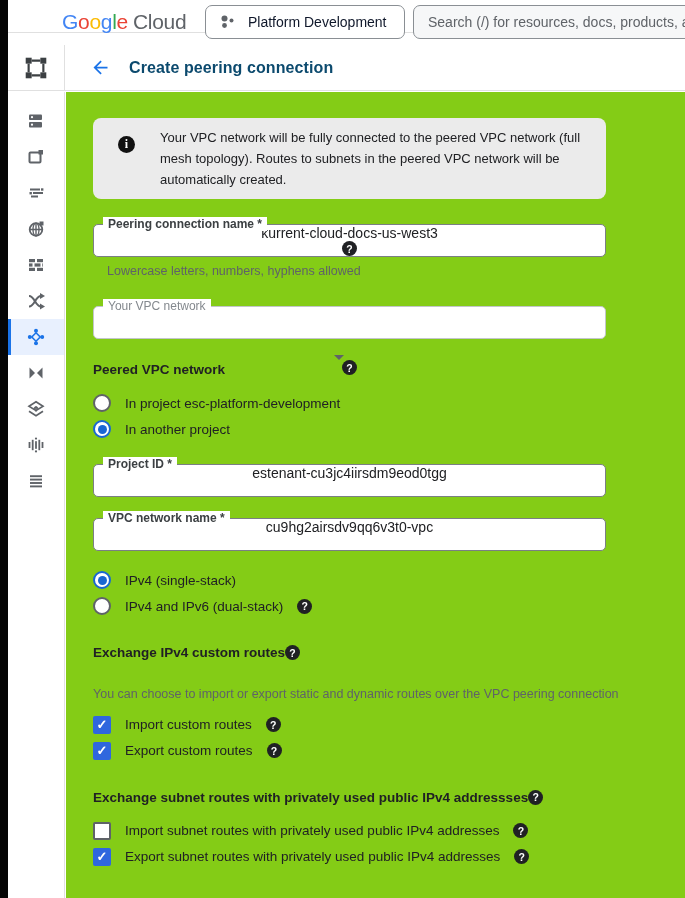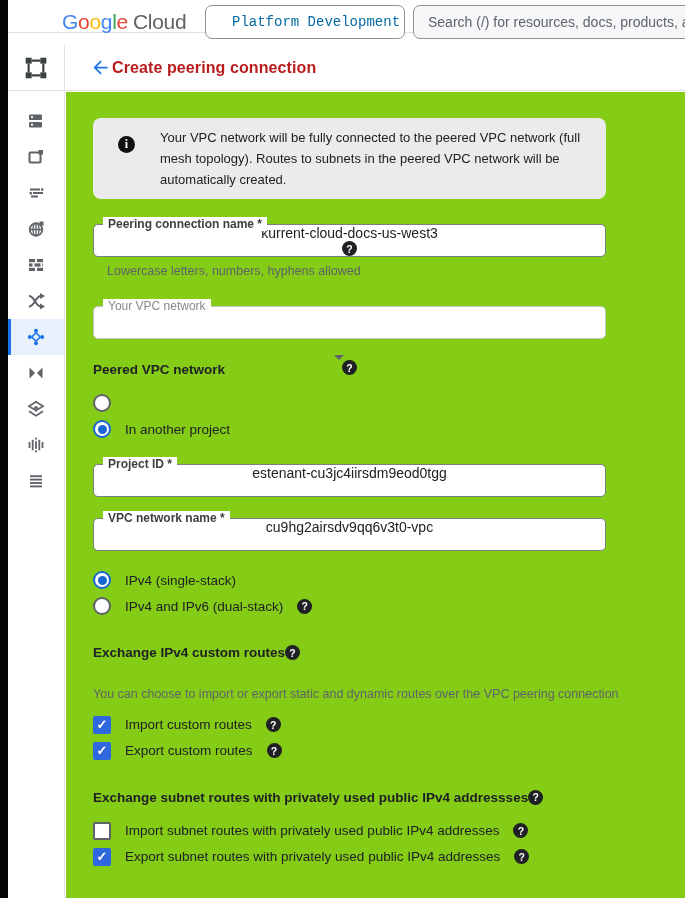--- a/index.html
+++ b/index.html
@@ -12,33 +12,33 @@
   
   .topbar { position:absolute; left:8px; top:0; right:0; height:33px; background:#fff;
             border-bottom:1px solid #E0E0E0; }
   .burger-btn { position:absolute; left:14px; top:15px; width:22px; height:16px; cursor:pointer; }
   .burger { width:18px; height:14px; border-top:2px solid #5F6368; border-bottom:2px solid #5F6368; position:relative; margin:0 auto; }
   .burger::after { content:""; position:absolute; left:0; right:0; top:4px; height:2px; background:#5F6368; }
   .logo { position:absolute; left:54px; top:10px; font-size:21px; font-weight:500; letter-spacing:-0.3px; white-space:nowrap; }
   .logo .cloud { color:#5F6368; margin-left:5px; font-weight:400; }
   .proj-btn { position:absolute; left:197px; top:5px; width:200px; height:34px; border:1px solid #8A8F94;
               border-radius:7px; background:#fff; display:flex; align-items:center; padding:0 14px; gap:12px; cursor:pointer; }
-  .proj-btn span { font-size:14px; color:#0369a1; white-space:nowrap;font-family:Liberation Mono, monospace; }
+  .proj-btn span { font-size:14px; color:#0f172a; white-space:nowrap; }
   .search-box { position:absolute; left:405px; top:5px; width:380px; height:34px; border:1px solid #8A8F94;
                 border-radius:7px; background:#F6F7F8; display:flex; align-items:center; padding:0 14px; }
   .search-box input { border:none; outline:none; background:transparent; width:100%; font-size:14px;
                       font-family:"Liberation Sans", sans-serif; color:#5F6368; }
   .search-box input::placeholder { color:#5F6368; opacity:1; }
 
   
   .appbar { position:absolute; left:8px; top:45px; right:0; height:46px; border-bottom:1px solid #E0E0E0; display:flex; }
   .product-cell { width:57px; height:100%; border-right:1px solid #E0E0E0; display:flex; align-items:center; justify-content:center; }
   .appbar-main { flex:1; display:flex; align-items:center; }
   .back-btn { margin-left:23px; width:24px; height:24px; display:flex; align-items:center; justify-content:center; cursor:pointer; }
-  .page-title { font-size:16px; color:#b91c1c; letter-spacing:.1px; }
+  .page-title { margin-left:17px; font-size:16px; color:#0c4a6e; letter-spacing:.1px; }
 
   
   .sidebar { position:absolute; left:8px; top:92px; bottom:0; width:57px; background:#fff;
              border-right:1px solid #E0E0E0; padding-top:11px; z-index:10; }
   .side-item { width:100%; height:36px; display:flex; align-items:center; justify-content:center; cursor:pointer; position:relative; }
   .side-item.sel { background:#E8F0FE; }
   .side-item.sel::before { content:""; position:absolute; left:0; top:0; bottom:0; width:3px; background:#1A73E8; }
 
   
   .content { position:absolute; left:66px; top:92px; right:0; bottom:0; background:#84cc16; padding:26px 0 0 27px; overflow:hidden; }
@@ -260,20 +260,21 @@
       <span class="flabel">Your VPC network</span>
       <span class="fvalue">docs-vpc</span>
       <span class="caret"></span>
       <span class="help"></span>
     </div>
 
     <h2 class="sec-head mt23">Peered VPC network</h2>
     <div class="mt13">
       <div class="opt-row">
         <span class="radio-off"></span>
+        <span class="opt-label">In project esc-platform-development</span>
       </div>
       <div class="opt-row">
         <span class="radio-on"></span>
         <span class="opt-label">In another project</span>
       </div>
     </div>
 
     <div class="ofield mt22">
       <span class="flabel">Project ID *</span>
       <span class="fvalue">estenant-cu3jc4iirsdm9eod0tgg</span>

